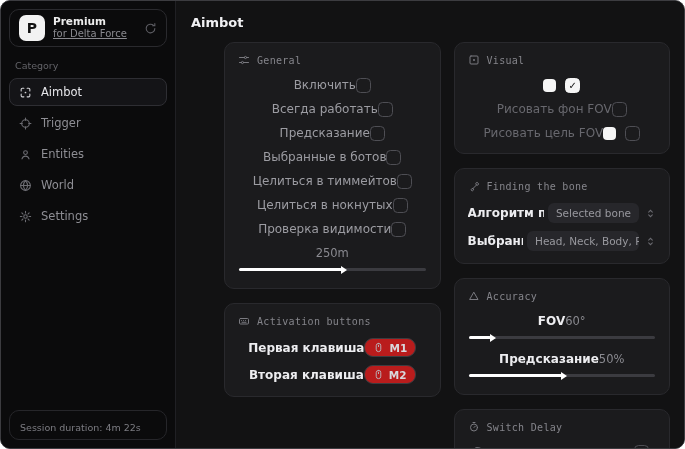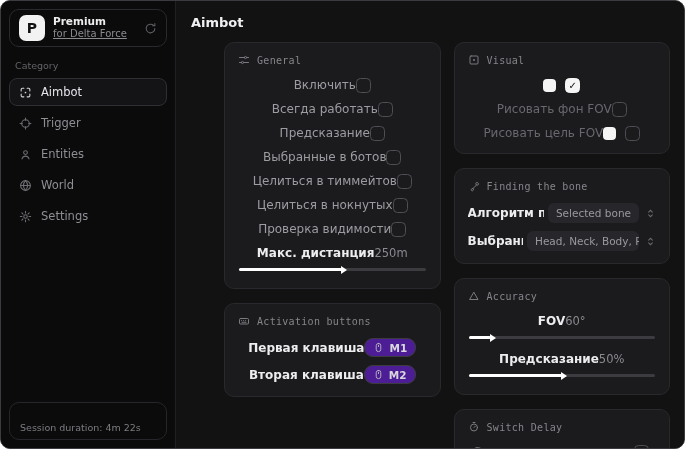--- a/index.html
+++ b/index.html
@@ -47,21 +47,21 @@
     color:#8e8e94; font-size:11.5px; cursor:default;
   }
   .nav-item .nicon { display:flex; color:#6d6d73; }
   .nav-item.active {
     border-color:#2e2e33; background:#141417; color:#e6e6ea;
   }
   .nav-item.active .nicon { color:#d6d6da; }
   .spacer { flex:1; }
   .session {
     border:1px solid #26262a; border-radius:10px;
-    height:38px; padding:6px 10px;
+    height:30px; padding:6px 10px;
     display:flex; align-items:flex-end;
     font-size:9.5px; color:#7c7c82;
   }
   
   .main {
     flex:1; background:#121213;
     padding:10px 14px 0 13px;
     display:flex; flex-direction:column;
     overflow:hidden; min-width:0;
   }
@@ -118,21 +118,21 @@
   }
   .fill::after {
     content:""; position:absolute; right:-5px; top:50%;
     transform:translateY(-50%);
     border-left:6px solid #fff;
     border-top:4px solid transparent;
     border-bottom:4px solid transparent;
   }
   .keybadge {
     display:flex; align-items:center; gap:5px;
-    background:#4c1d95; border:1px solid #3c3c40;
+    background:#b91c1c; border:1px solid #3c3c40;
     border-radius:9px; padding:2.5px 8px;
     font-size:10.5px; font-weight:bold; color:#d8d8dc;
     cursor:pointer;
   }
   .keybadge .micon { display:flex; color:#b9b9be; }
   .drow { overflow:hidden; }
   .drow .lbl { flex:1; min-width:0; white-space:nowrap; overflow:hidden; margin-right:4px; }
   .dropdown {
     flex:none; display:flex; align-items:center;
     background:#27272b; border-radius:6px;
@@ -272,21 +272,20 @@
           <div class="row">
             <span class="lbl">Целиться в нокнутых</span>
             <span class="checkbox"></span>
           </div>
           <div class="row">
             <span class="lbl">Проверка видимости</span>
             <span class="checkbox"></span>
           </div>
 
           <div class="row" style="margin-bottom:0;">
-            <span class="lbl bold">Макс. дистанция</span>
             <span class="val">250m</span>
           </div>
           <div class="slider">
             <div class="fill" style="width: 55%;"></div>
           </div>
         </section>
 
         <section class="card">
           <div class="card-title">
             <span class="cicon">

